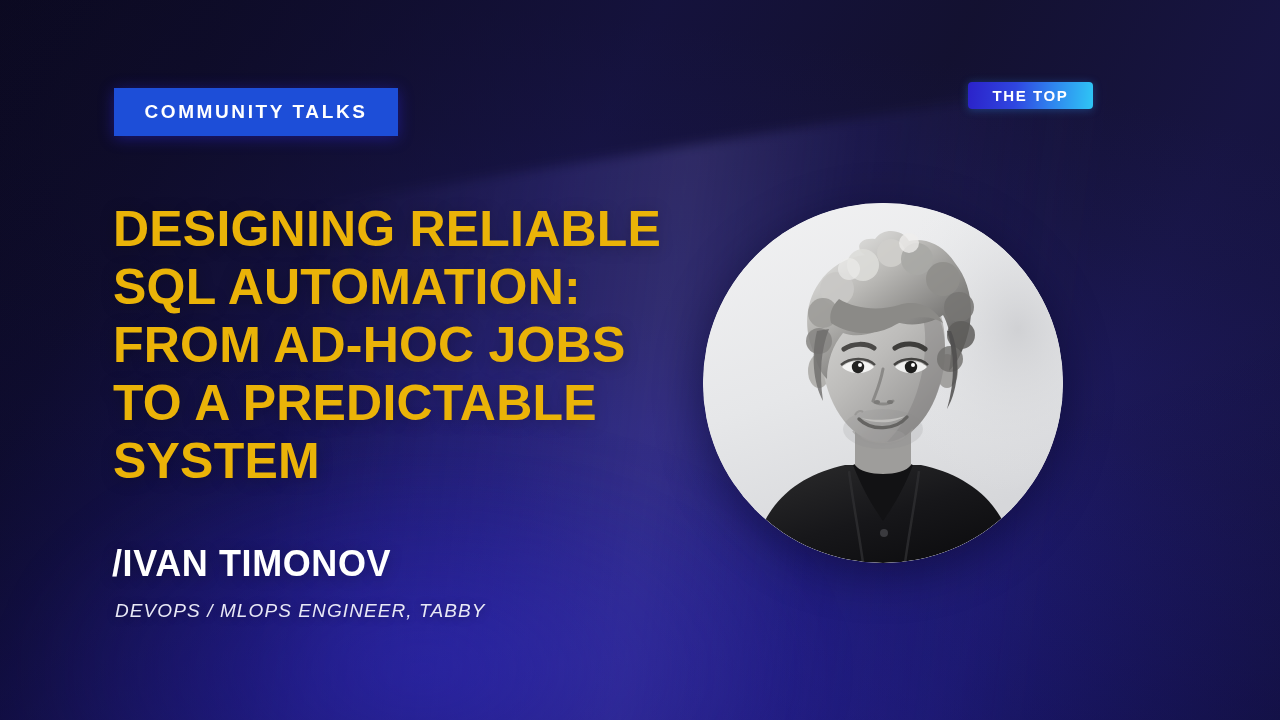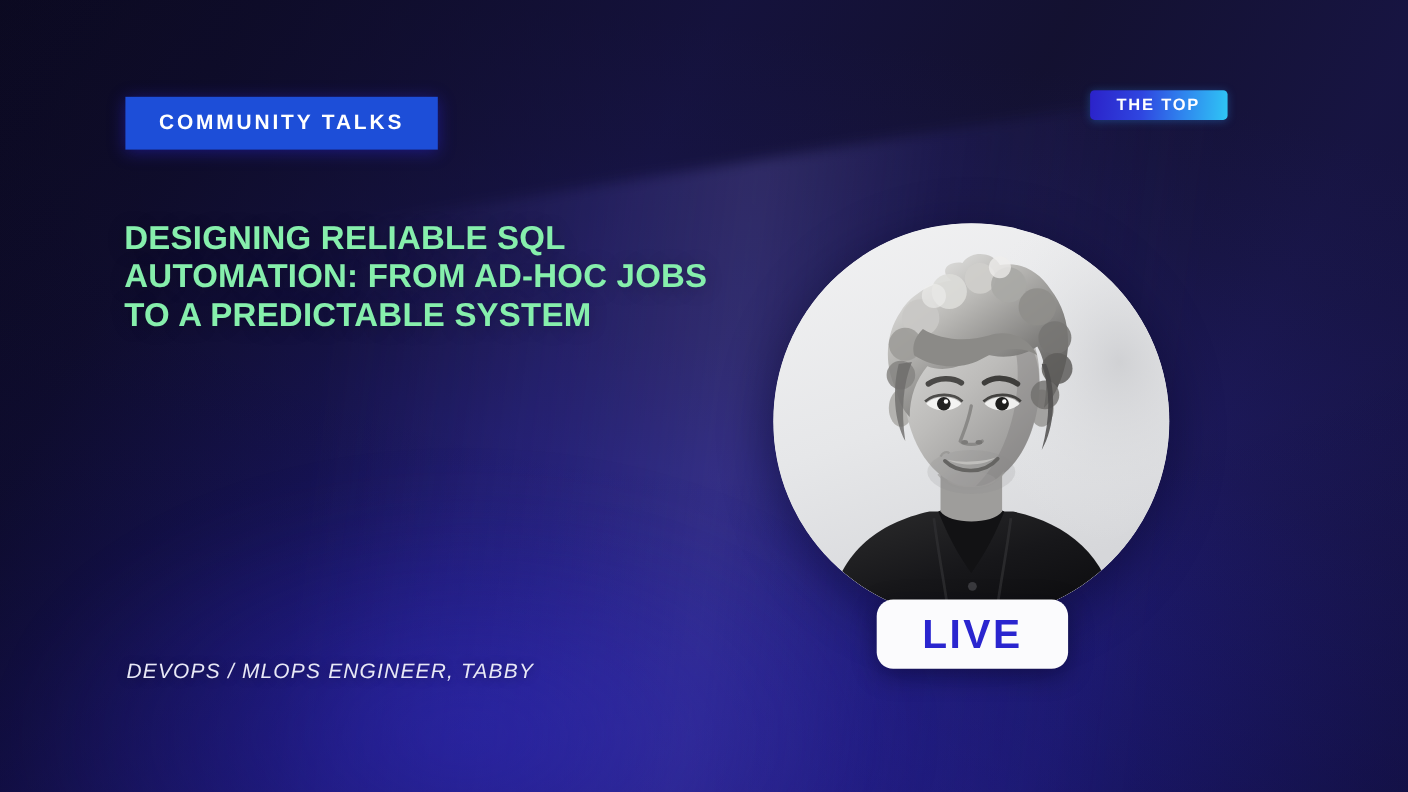--- a/index.html
+++ b/index.html
@@ -83,21 +83,21 @@
     font-size:19px;
     font-weight:bold;
     letter-spacing:2.6px;
   }
 
   
   .logo {
     position:absolute;
     right:142px; top:82px;
     width:170px;
-    display:flex; flex-direction:column; align-items:center;
+    display:flex; flex-direction:row; align-items:center;
   }
   .logo-badge {
     width:125px; height:27px;
     border-radius:4px;
     background:linear-gradient(95deg, #2b22c9 0%, #2f46e0 38%, #2f86ee 68%, #2fc6f5 100%);
     display:flex; align-items:center; justify-content:center;
     box-shadow:0 1px 8px rgba(47,150,245,0.35);
   }
   .logo-badge span {
     color:#ffffff;
@@ -113,22 +113,22 @@
     letter-spacing:0.5px;
     line-height:1;
     text-shadow:0 2px 12px rgba(0,0,0,0.35);
   }
 
   
   .title {
     position:absolute;
     left:113px; top:200px;
     width:560px;
-    color:#86efac;
-    font-size:30px;
+    color:#eab308;
+    font-size:50px;
     font-weight:bold;
     line-height:1.16;
     letter-spacing:0.2px;
     text-shadow:0 2px 16px rgba(0,0,0,0.25);
   }
 
   
   .speaker-name {
     position:absolute;
     left:112px; top:543px;
@@ -202,20 +202,21 @@
     </div>
 
     <div class="logo">
       <div class="logo-badge">
         <span>THE TOP</span>
       </div>
     </div>
 
     <div class="title">DESIGNING RELIABLE SQL AUTOMATION: FROM AD-HOC JOBS TO A PREDICTABLE SYSTEM</div>
 
+    <div class="speaker-name">/IVAN TIMONOV</div>
     <div class="speaker-role">DEVOPS / MLOPS ENGINEER, TABBY</div>
 
     <div class="portrait-wrap">
       <div class="portrait">
         <svg viewBox="0 0 360 360">
           <defs>
             <linearGradient id="bgw" x1="0" y1="0" x2="0.35" y2="1">
               <stop offset="0%" stop-color="#f2f2f3"></stop>
               <stop offset="55%" stop-color="#e6e7e9"></stop>
               <stop offset="100%" stop-color="#d6d7da"></stop>
@@ -323,18 +324,15 @@
 
             <path d="M150 228 C 164 246 196 246 210 226" stroke="#9c9b99" stroke-width="2" fill="none" opacity="0.6"></path>
             <ellipse cx="180" cy="233" rx="22" ry="7" fill="#a5a4a2" opacity="0.35"></ellipse>
 
             <ellipse cx="180" cy="226" rx="40" ry="20" fill="#8d8c8a" opacity="0.18"></ellipse>
           </g>
         </svg>
       </div>
     </div>
 
-    <div class="live-badge">
-      <span>LIVE</span>
-    </div>
 
   </div>
 </div>
 
 </body></html>

